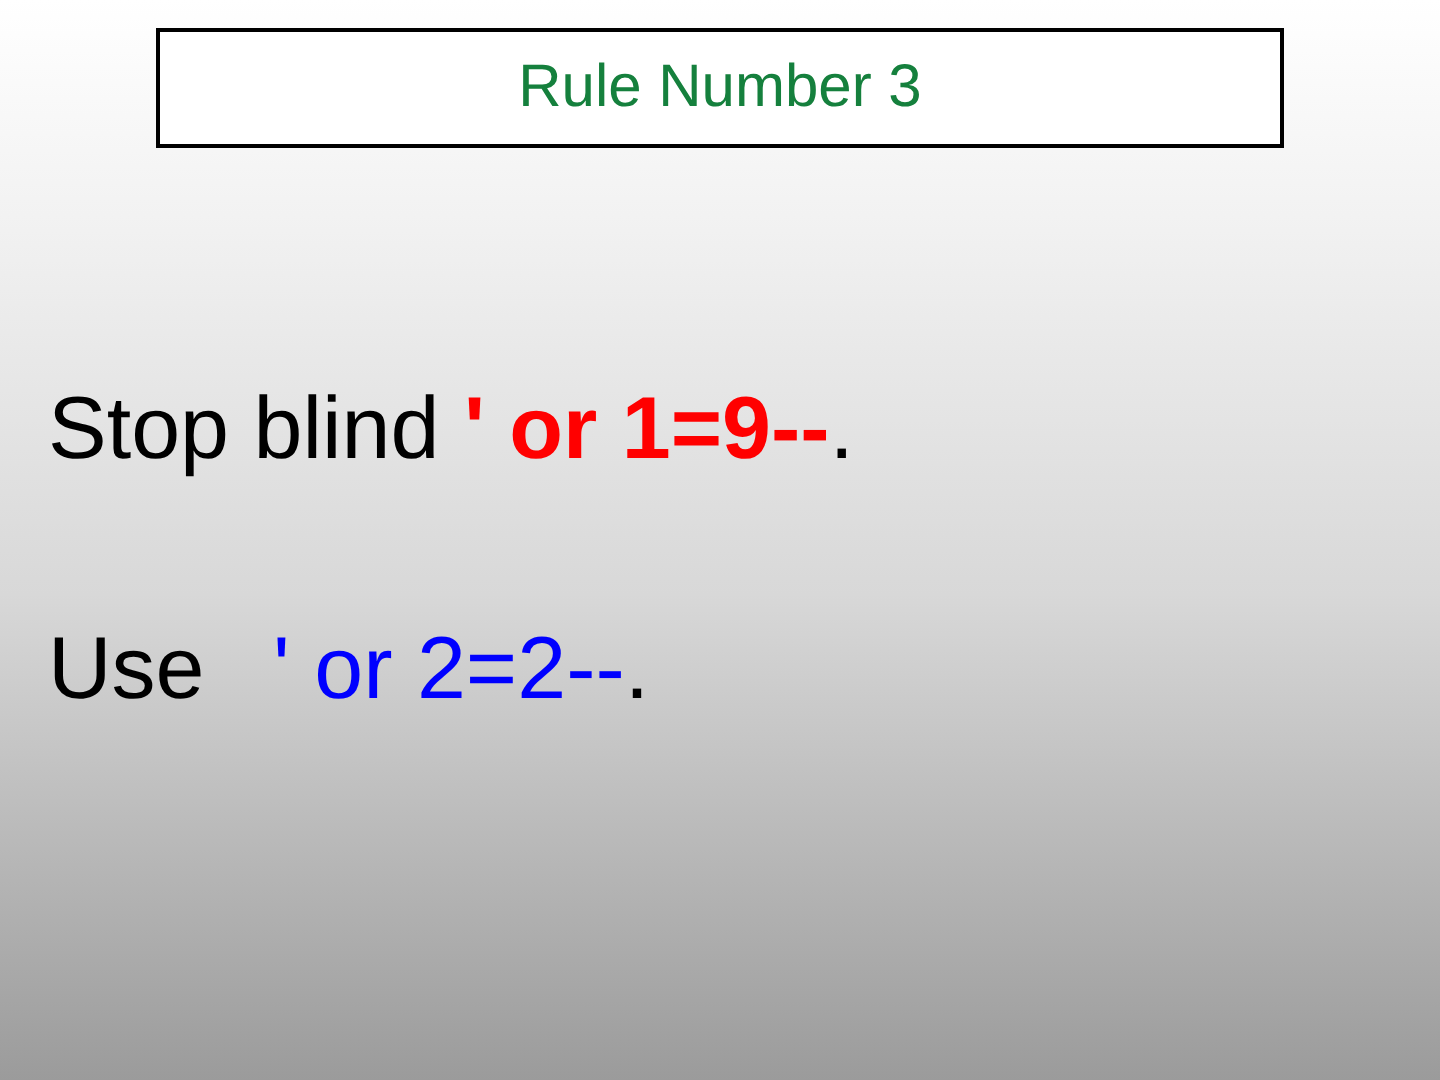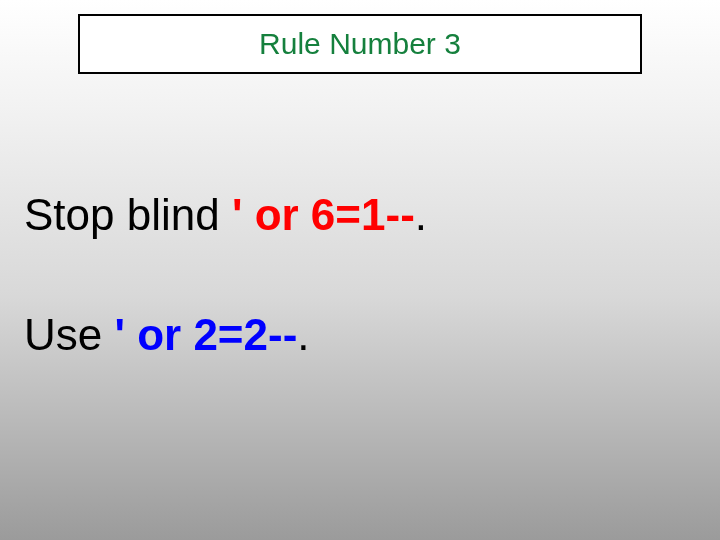--- a/index.html
+++ b/index.html
@@ -54,38 +54,39 @@
   }
   .line2 {
     position: absolute;
     top: 310px;
     left: 24px;
     font-size: 44px;
     color: #000000;
   }
   .line2 .blue {
     color: #0000ff;
-    font-weight: bold;
+    font-weight: normal;
+    margin-left: 22px;
   }
   .final-dot {
     color: #000000;
     font-weight: 400;
   }
 </style>
 </head>
 <body>
 
 <div class="slide">
 
   <div class="title-box">
     <span class="title-text">Rule Number 3</span>
   </div>
 
 
   <div class="line1">
-    <span>Stop blind </span><span class="red">' or 6=1--</span><span class="final-dot">.</span>
+    <span>Stop blind </span><span class="red">' or 1=9--</span><span class="final-dot">.</span>
   </div>
 
   <div class="line2">
     <span>Use </span><span class="blue">' or 2=2--</span><span class="final-dot">.</span>
   </div>
 
 </div>
 
 </body></html>

